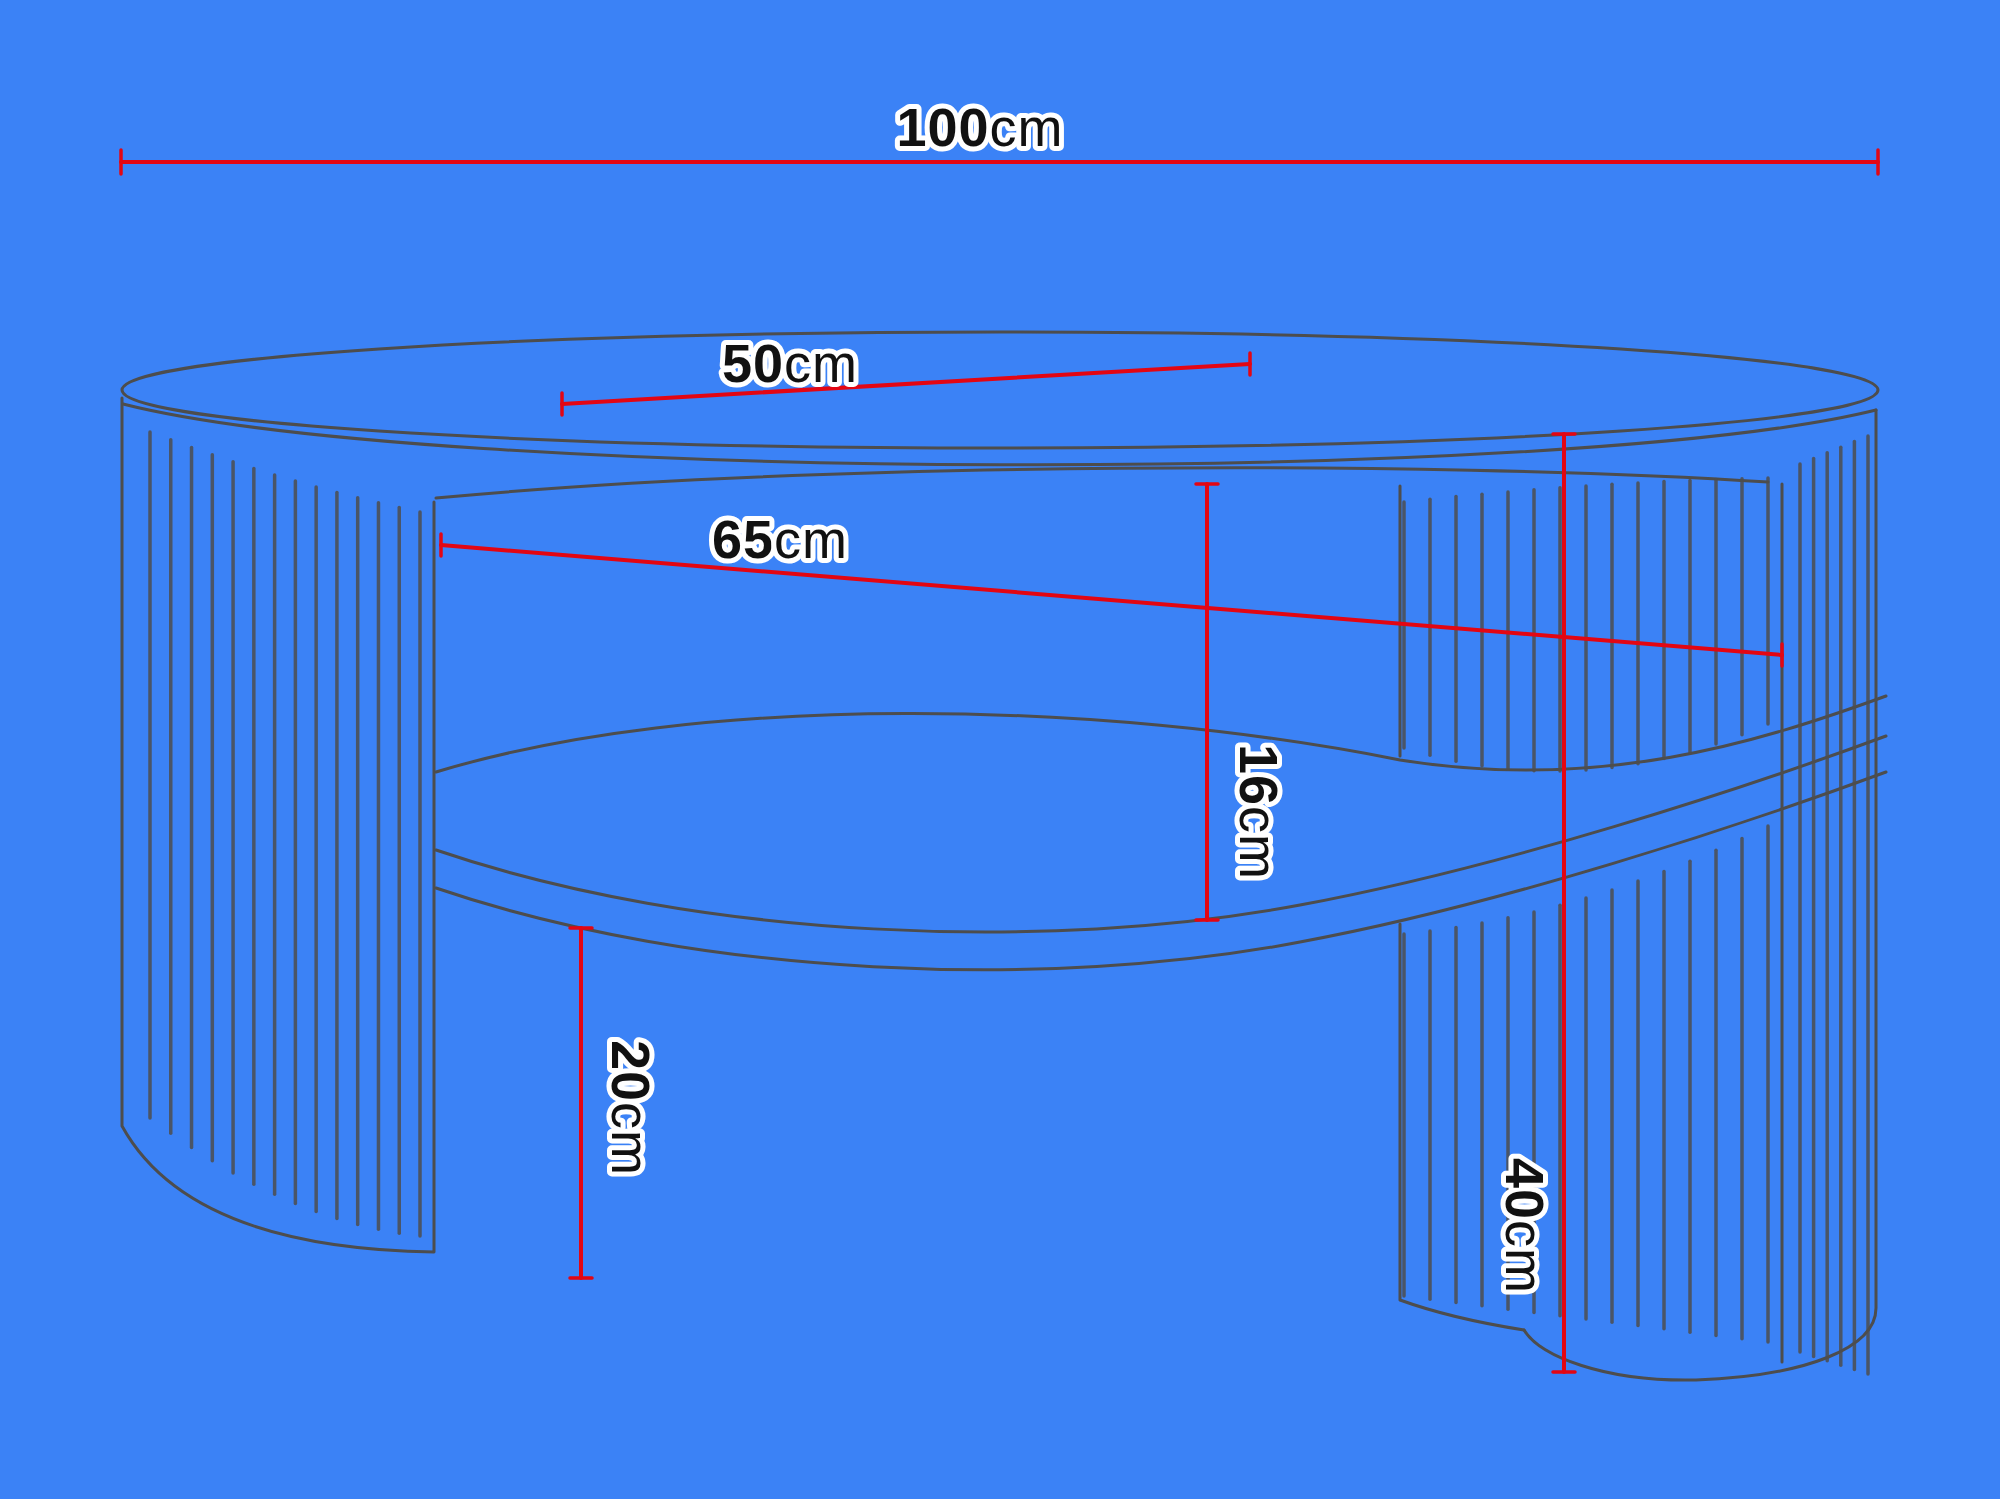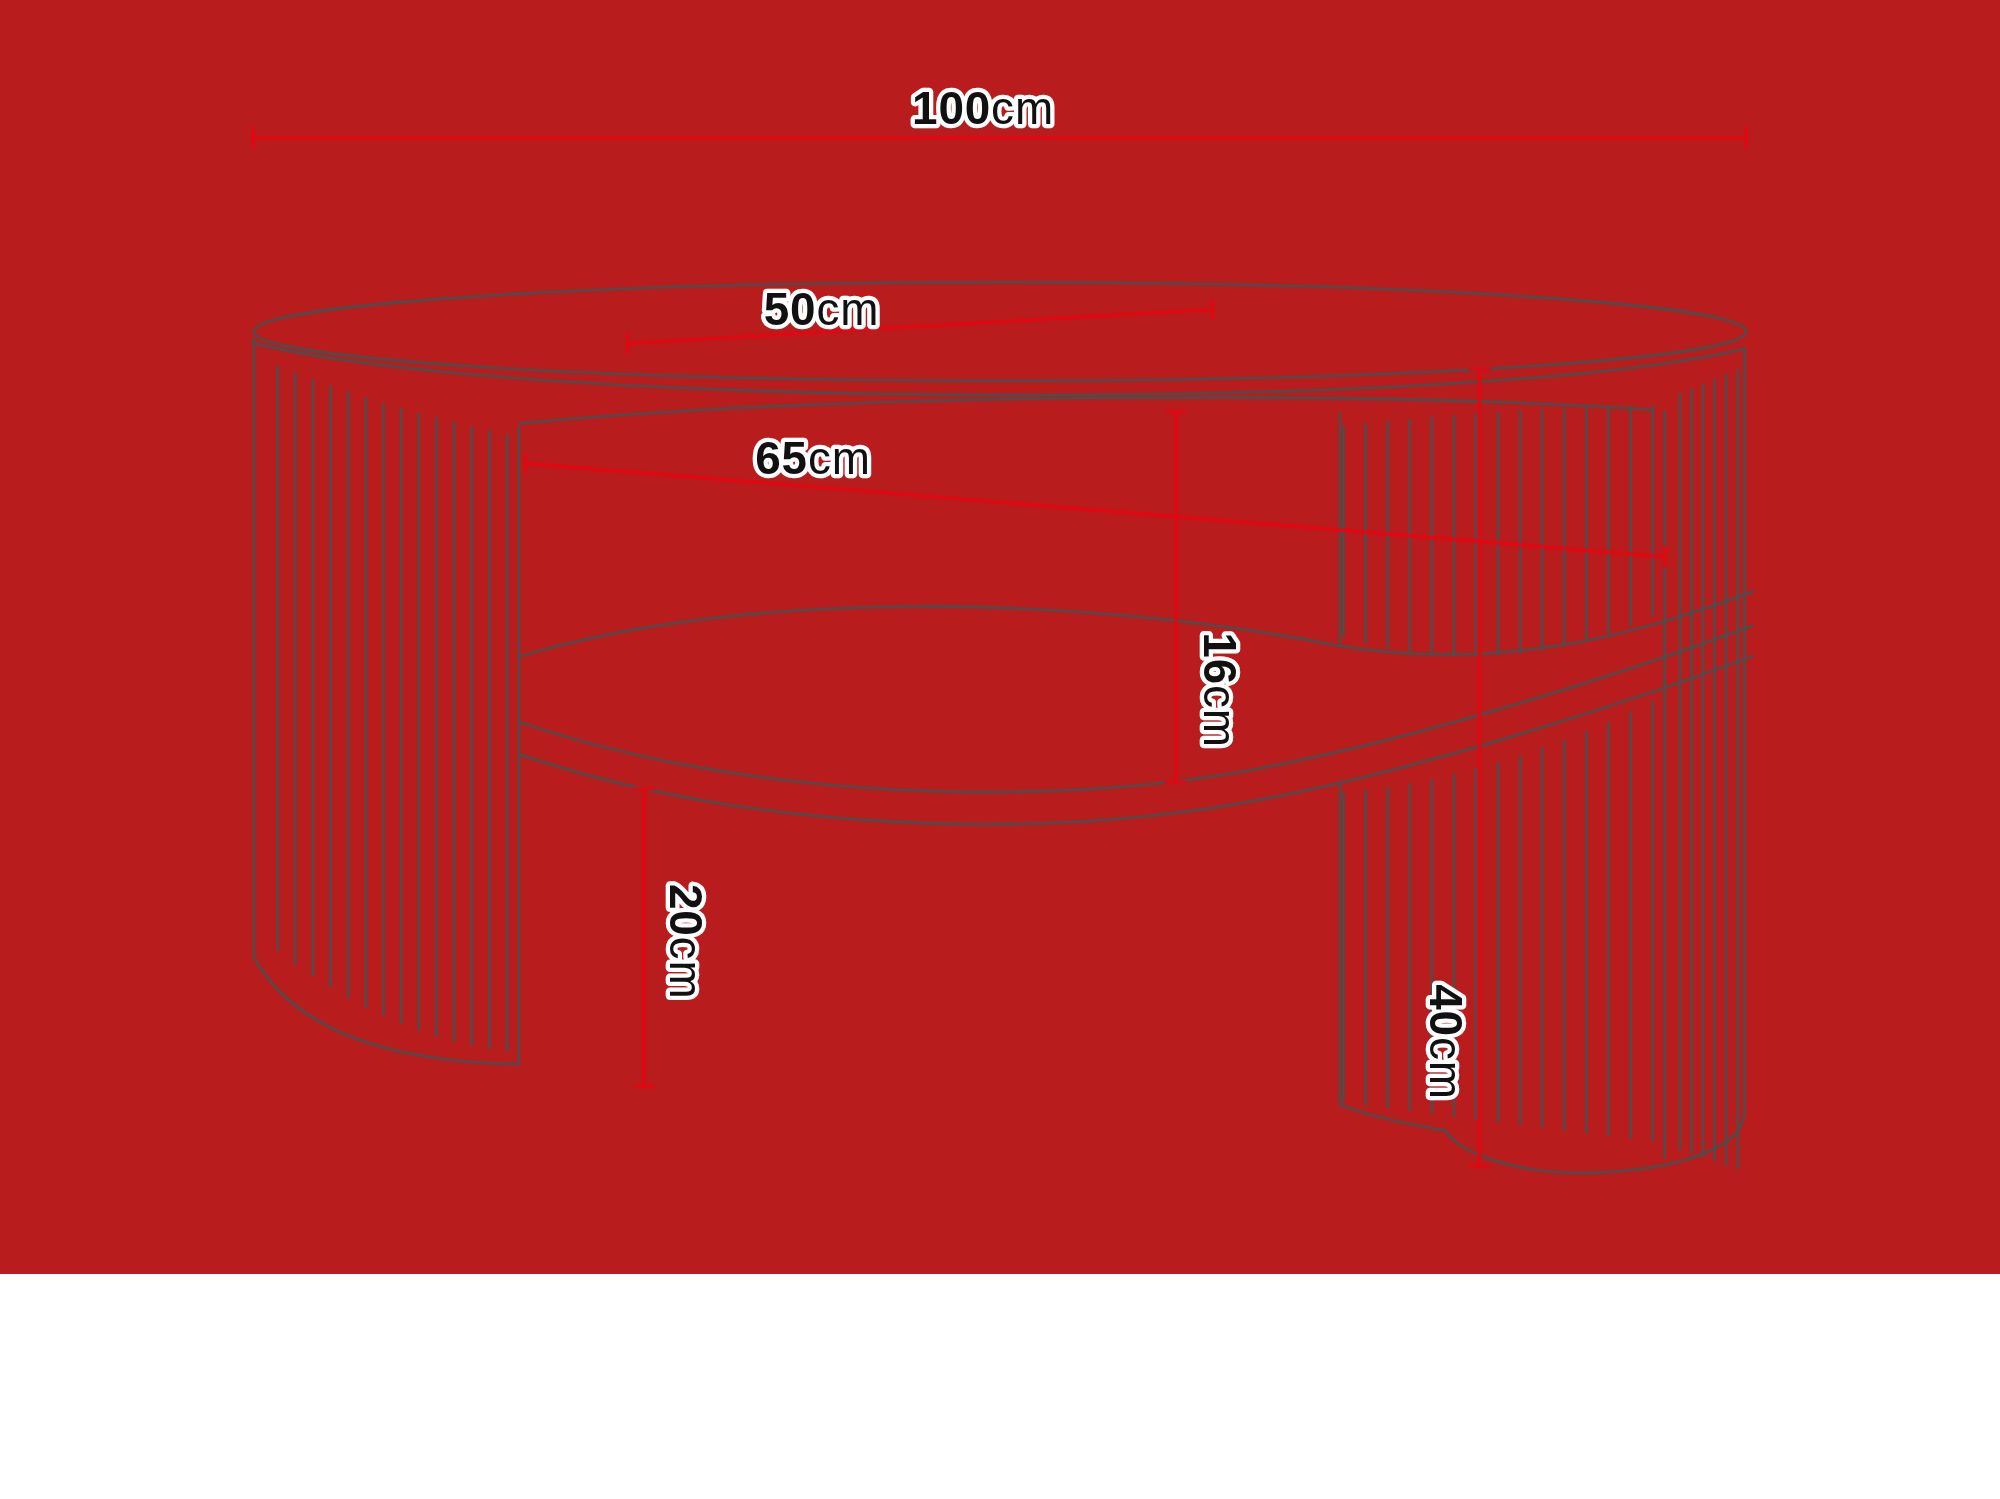--- a/index.html
+++ b/index.html
@@ -1,20 +1,20 @@
 <!DOCTYPE html>
 <html><head>
 <meta charset="utf-8">
 <style>
   html, body { margin: 0; padding: 0; background: #ffffff; }
   .stage {
     position: relative;
     width: 2000px;
-    height: 1274px;
-    background: #b91c1c;
+    height: 1499px;
+    background: #3b82f6;
     overflow: hidden;
   }
   svg { display: block; width: 100%; height: 100%; }
 
   .drawing { fill: none; stroke-width: 3; stroke-linecap: round; stroke-linejoin: round; }
   .flutes line { stroke-width: 3.5; opacity: 0.85; }
 
   .dims line { stroke-width: 4; stroke-linecap: round; }
   .dims .tick { stroke-width: 3.5; }
 

